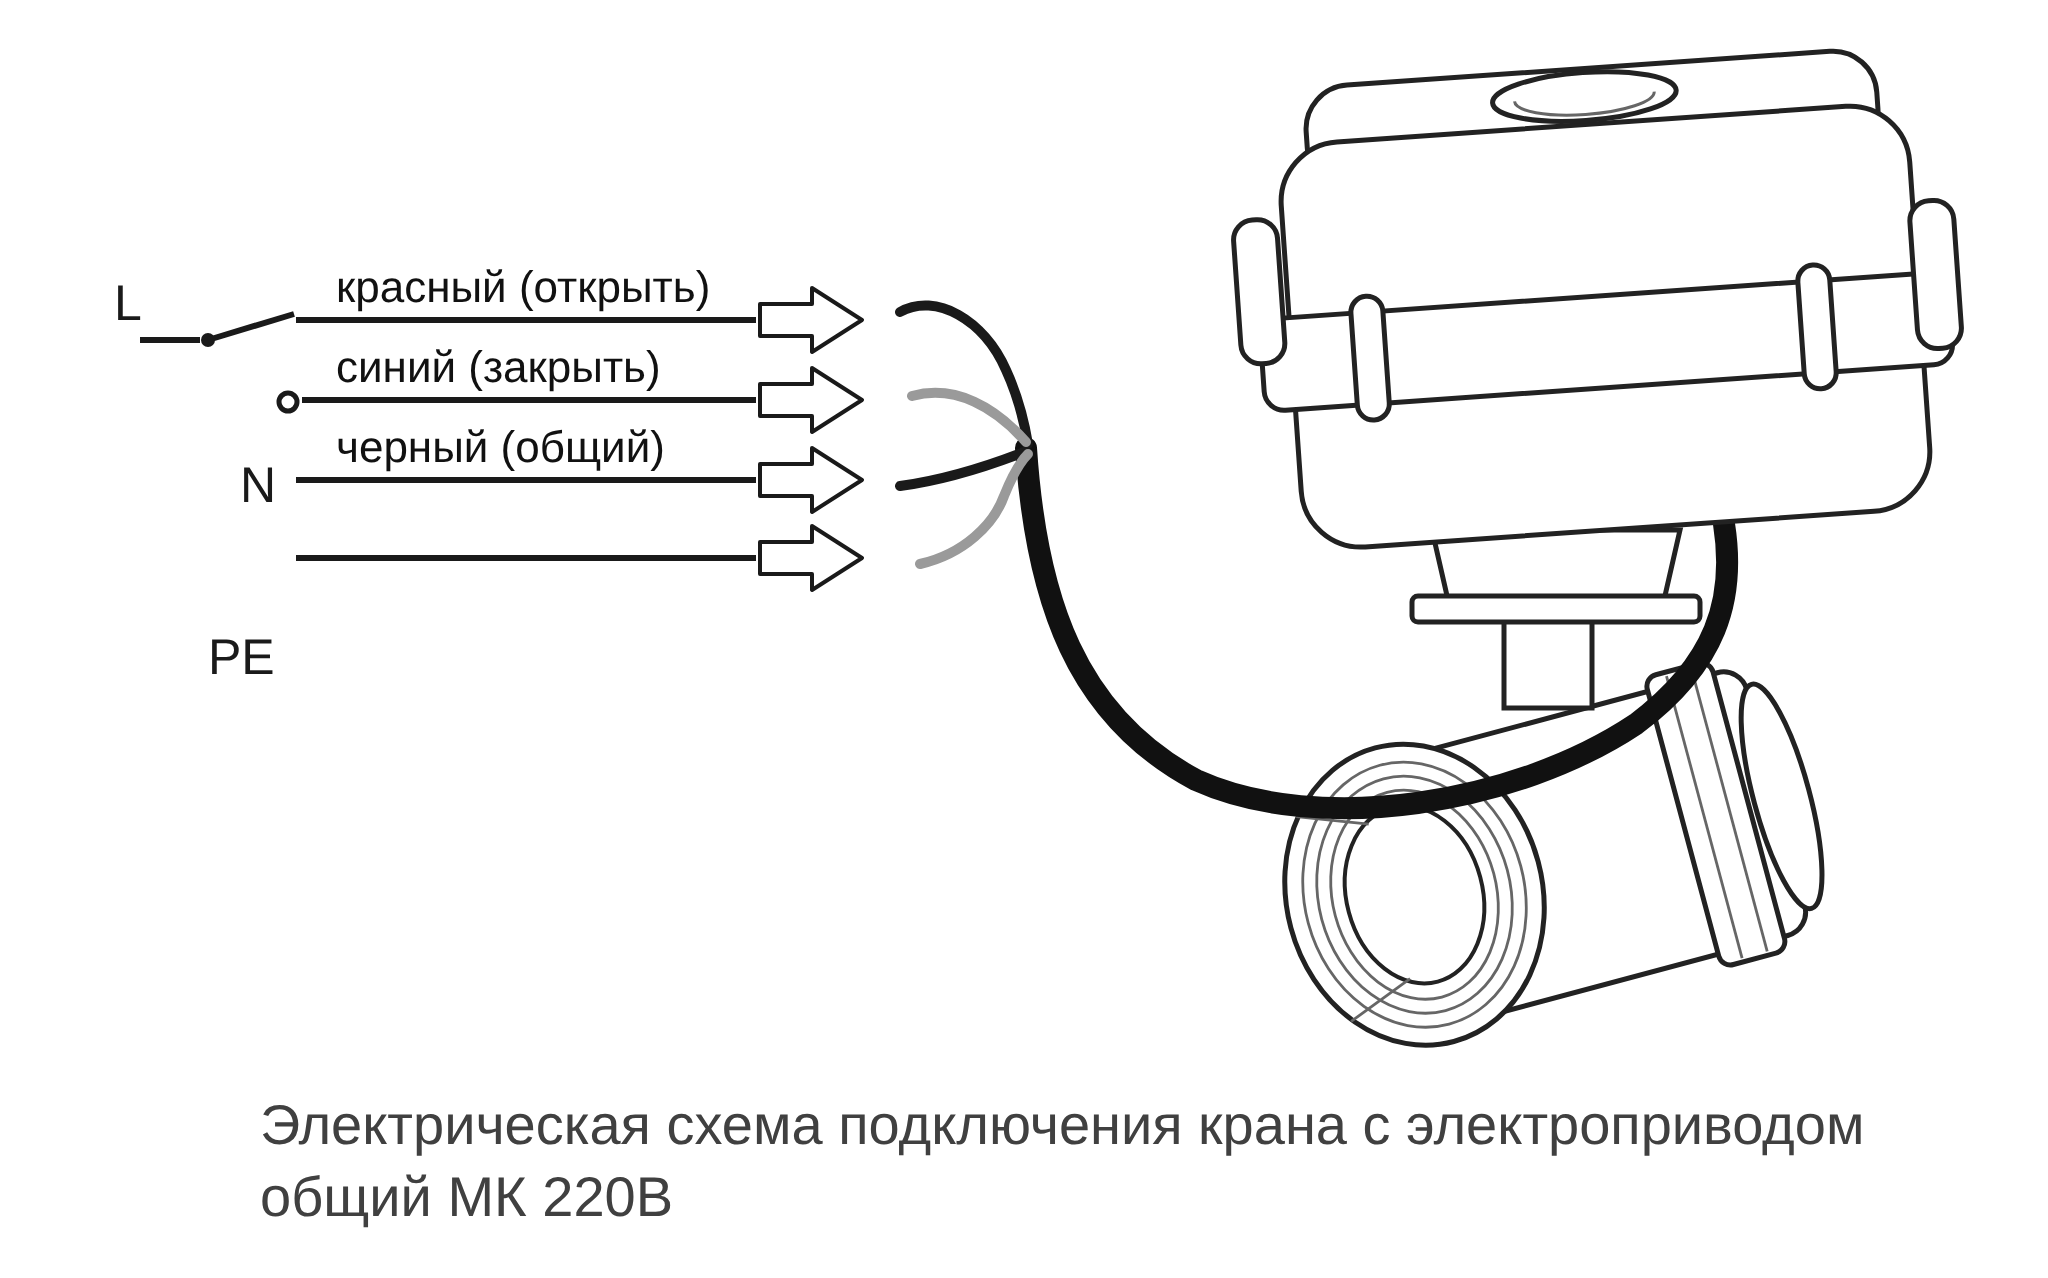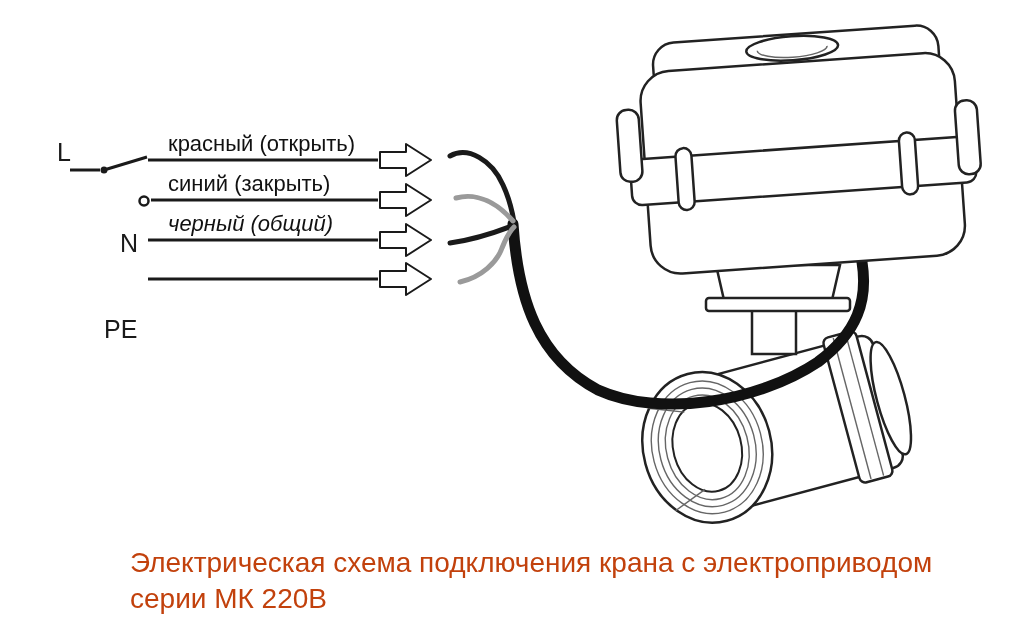--- a/index.html
+++ b/index.html
@@ -20,21 +20,21 @@
   .wire-label{
     font-size:22px;
     color:#111;
     white-space:nowrap;
   }
   .caption{
     position:absolute;
     left:130px;top:545px;
     font-size:28px;
     line-height:36px;
-    color:#c2410c;
+    color:#404040;
     white-space:nowrap;
   }
   svg{position:absolute;left:0;top:0;}
 </style>
 </head>
 <body>
 
 <div class="canvas">
 
   <svg width="1024" height="639" viewBox="0 0 1024 639">
@@ -102,20 +102,20 @@
       <path d="M460 282 C482 277 497 262 502 248 C506 238 510 231 514 227" stroke="#9a9a9a"></path>
     </g>
   </svg>
 
   <div class="abs terminal-label" style="left:57px;top:138px;">L</div>
   <div class="abs terminal-label" style="left:120px;top:229px;">N</div>
   <div class="abs terminal-label" style="left:104px;top:267px;margin-top:48px;">PE</div>
 
   <div class="abs wire-label" style="left:168px;top:171px;">синий (закрыть)</div>
   <div class="abs wire-label" style="left:168px;top:131px;">красный (открыть)</div>
-  <div class="abs wire-label" style="left:168px;top:211px;font-style:italic;">черный (общий)</div>
+  <div class="abs wire-label" style="left:168px;top:211px;">черный (общий)</div>
 
   <div class="caption">
     <div>Электрическая схема подключения крана с электроприводом</div>
-    <div>серии МК 220В</div>
+    <div>общий МК 220В</div>
   </div>
 
 </div>
 
 </body></html>

